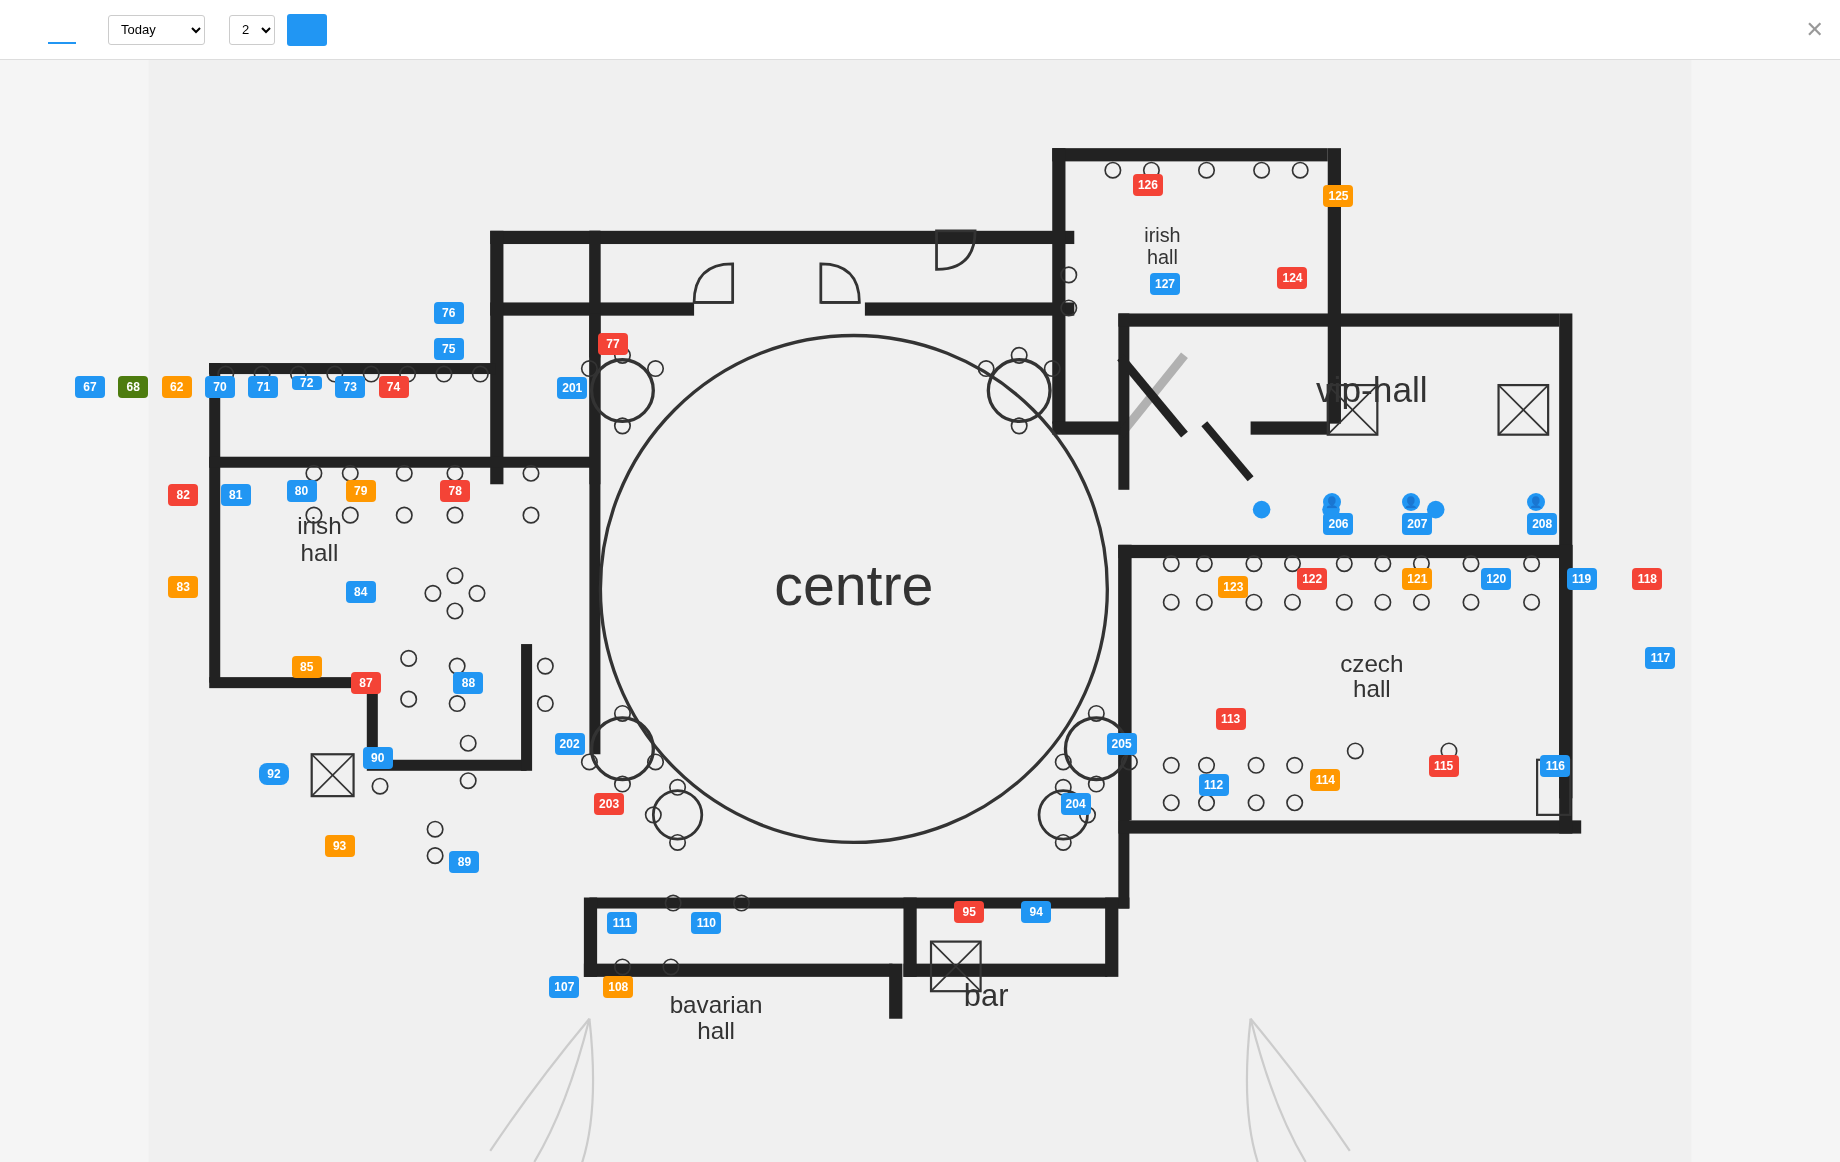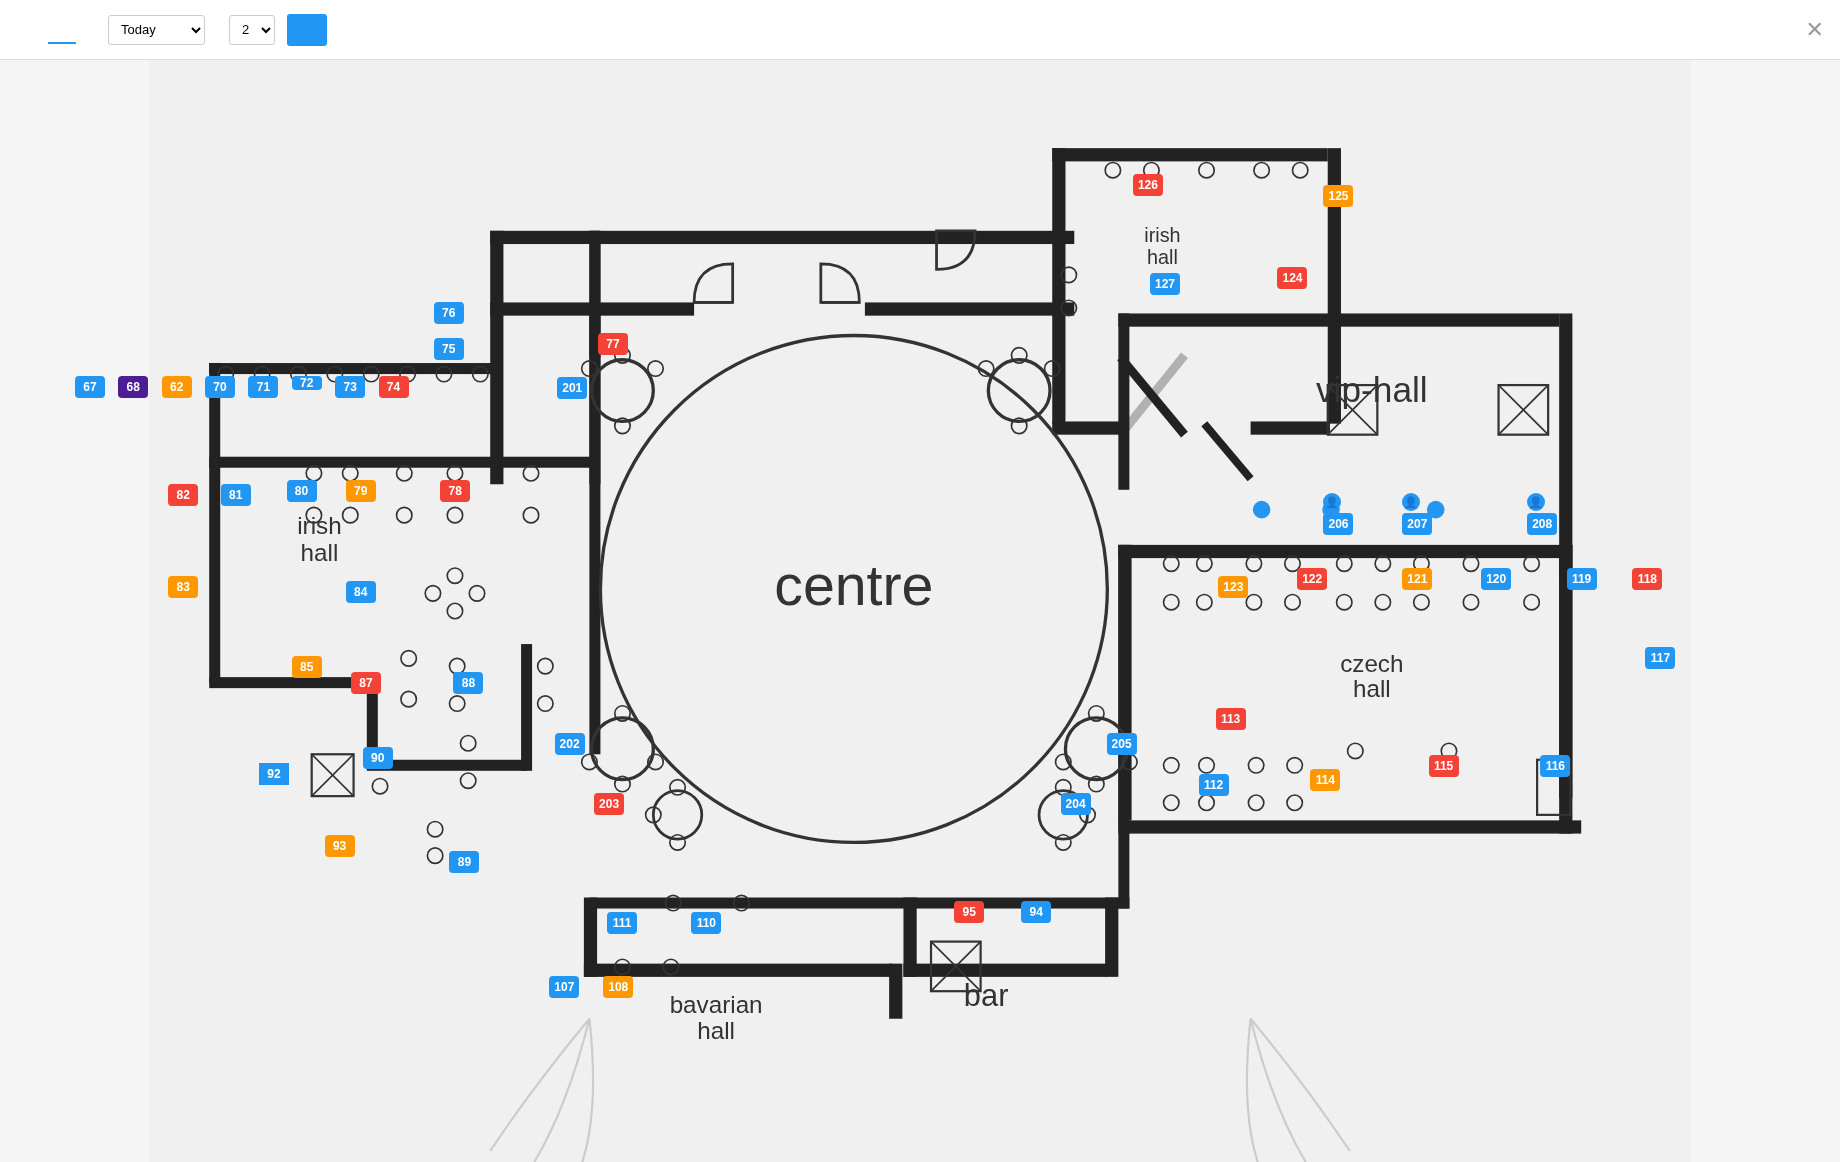--- a/index.html
+++ b/index.html
@@ -351,21 +351,21 @@
 
     <text x="515" y="865" text-anchor="middle" font-size="22" fill="#333" font-family="Arial">bavarian</text>
     <text x="515" y="888" text-anchor="middle" font-size="22" fill="#333" font-family="Arial">hall</text>
 
     <text x="760" y="858" text-anchor="middle" font-size="28" fill="#333" font-family="Arial">bar</text>
 
   </svg>
 
   <div id="badges-container" style="position: absolute; top: 0px; left: 0px; width: 100%; height: 100%; pointer-events: none;">
       <div style="position: absolute; left: 74.9143px; top: 316.274px; background: rgb(33, 150, 243); color: rgb(255, 255, 255); font-weight: bold; font-size: 12px; border-radius: 4px; min-width: 30px; height: 22px; display: flex; align-items: center; justify-content: center; padding: 0px 4px; cursor: pointer; z-index: 10; pointer-events: auto;">67</div>
-      <div style="position: absolute; left: 118.286px; top: 316.274px; background: #4c1d95; color: rgb(255, 255, 255); font-weight: bold; font-size: 12px; border-radius: 4px; min-width: 30px; height: 22px; display: flex; align-items: center; justify-content: center; padding: 0px 4px; cursor: pointer; z-index: 10; pointer-events: auto;">68</div>
+      <div style="position: absolute; left: 118.286px; top: 316.274px; background: #4d7c0f; color: rgb(255, 255, 255); font-weight: bold; font-size: 12px; border-radius: 4px; min-width: 30px; height: 22px; display: flex; align-items: center; justify-content: center; padding: 0px 4px; cursor: pointer; z-index: 10; pointer-events: auto;">68</div>
       <div style="position: absolute; left: 161.657px; top: 316.274px; background: rgb(255, 152, 0); color: rgb(255, 255, 255); font-weight: bold; font-size: 12px; border-radius: 4px; min-width: 30px; height: 22px; display: flex; align-items: center; justify-content: center; padding: 0px 4px; cursor: pointer; z-index: 10; pointer-events: auto;">62</div>
       <div style="position: absolute; left: 205.029px; top: 316.274px; background: rgb(33, 150, 243); color: rgb(255, 255, 255); font-weight: bold; font-size: 12px; border-radius: 4px; min-width: 30px; height: 22px; display: flex; align-items: center; justify-content: center; padding: 0px 4px; cursor: pointer; z-index: 10; pointer-events: auto;">70</div>
       <div style="position: absolute; left: 248.4px; top: 316.274px; background: rgb(33, 150, 243); color: rgb(255, 255, 255); font-weight: bold; font-size: 12px; border-radius: 4px; min-width: 30px; height: 22px; display: flex; align-items: center; justify-content: center; padding: 0px 4px; cursor: pointer; z-index: 10; pointer-events: auto;">71</div>
       <div style="position: absolute; left: 291.771px; top: 316.274px; background: rgb(33, 150, 243); color: rgb(255, 255, 255); font-weight: bold; font-size: 12px; border-radius: 4px; min-width: 30px; height: 14px; display: flex; align-items: center; justify-content: center; padding: 0px 4px; cursor: pointer; z-index: 10; pointer-events: auto;">72</div>
       <div style="position: absolute; left: 335.143px; top: 316.274px; background: rgb(33, 150, 243); color: rgb(255, 255, 255); font-weight: bold; font-size: 12px; border-radius: 4px; min-width: 30px; height: 22px; display: flex; align-items: center; justify-content: center; padding: 0px 4px; cursor: pointer; z-index: 10; pointer-events: auto;">73</div>
       <div style="position: absolute; left: 378.514px; top: 316.274px; background: rgb(244, 67, 54); color: rgb(255, 255, 255); font-weight: bold; font-size: 12px; border-radius: 4px; min-width: 30px; height: 22px; display: flex; align-items: center; justify-content: center; padding: 0px 4px; cursor: pointer; z-index: 10; pointer-events: auto;">74</div>
       <div style="position: absolute; left: 433.714px; top: 277.704px; background: rgb(33, 150, 243); color: rgb(255, 255, 255); font-weight: bold; font-size: 12px; border-radius: 4px; min-width: 30px; height: 22px; display: flex; align-items: center; justify-content: center; padding: 0px 4px; cursor: pointer; z-index: 10; pointer-events: auto;">75</div>
       <div style="position: absolute; left: 433.714px; top: 242.44px; background: rgb(33, 150, 243); color: rgb(255, 255, 255); font-weight: bold; font-size: 12px; border-radius: 4px; min-width: 30px; height: 22px; display: flex; align-items: center; justify-content: center; padding: 0px 4px; cursor: pointer; z-index: 10; pointer-events: auto;">76</div>
       <div style="position: absolute; left: 598px; top: 273.296px; background: rgb(244, 67, 54); color: rgb(255, 255, 255); font-weight: bold; font-size: 12px; border-radius: 4px; min-width: 30px; height: 22px; display: flex; align-items: center; justify-content: center; padding: 0px 4px; cursor: pointer; z-index: 10; pointer-events: auto;">77</div>
       <div style="position: absolute; left: 440.286px; top: 419.862px; background: rgb(244, 67, 54); color: rgb(255, 255, 255); font-weight: bold; font-size: 12px; border-radius: 4px; min-width: 30px; height: 22px; display: flex; align-items: center; justify-content: center; padding: 0px 4px; cursor: pointer; z-index: 10; pointer-events: auto;">78</div>
@@ -373,21 +373,21 @@
       <div style="position: absolute; left: 286.514px; top: 419.862px; background: rgb(33, 150, 243); color: rgb(255, 255, 255); font-weight: bold; font-size: 12px; border-radius: 4px; min-width: 30px; height: 22px; display: flex; align-items: center; justify-content: center; padding: 0px 4px; cursor: pointer; z-index: 10; pointer-events: auto;">80</div>
       <div style="position: absolute; left: 220.8px; top: 424.27px; background: rgb(33, 150, 243); color: rgb(255, 255, 255); font-weight: bold; font-size: 12px; border-radius: 4px; min-width: 30px; height: 22px; display: flex; align-items: center; justify-content: center; padding: 0px 4px; cursor: pointer; z-index: 10; pointer-events: auto;">81</div>
       <div style="position: absolute; left: 168.229px; top: 424.27px; background: rgb(244, 67, 54); color: rgb(255, 255, 255); font-weight: bold; font-size: 12px; border-radius: 4px; min-width: 30px; height: 22px; display: flex; align-items: center; justify-content: center; padding: 0px 4px; cursor: pointer; z-index: 10; pointer-events: auto;">82</div>
       <div style="position: absolute; left: 168.229px; top: 515.736px; background: rgb(255, 152, 0); color: rgb(255, 255, 255); font-weight: bold; font-size: 12px; border-radius: 4px; min-width: 30px; height: 22px; display: flex; align-items: center; justify-content: center; padding: 0px 4px; cursor: pointer; z-index: 10; pointer-events: auto;">83</div>
       <div style="position: absolute; left: 345.657px; top: 521.246px; background: rgb(33, 150, 243); color: rgb(255, 255, 255); font-weight: bold; font-size: 12px; border-radius: 4px; min-width: 30px; height: 22px; display: flex; align-items: center; justify-content: center; padding: 0px 4px; cursor: pointer; z-index: 10; pointer-events: auto;">84</div>
       <div style="position: absolute; left: 291.771px; top: 596.182px; background: rgb(255, 152, 0); color: rgb(255, 255, 255); font-weight: bold; font-size: 12px; border-radius: 4px; min-width: 30px; height: 22px; display: flex; align-items: center; justify-content: center; padding: 0px 4px; cursor: pointer; z-index: 10; pointer-events: auto;">85</div>
       <div style="position: absolute; left: 350.914px; top: 611.61px; background: rgb(244, 67, 54); color: rgb(255, 255, 255); font-weight: bold; font-size: 12px; border-radius: 4px; min-width: 30px; height: 22px; display: flex; align-items: center; justify-content: center; padding: 0px 4px; cursor: pointer; z-index: 10; pointer-events: auto;">87</div>
       <div style="position: absolute; left: 453.429px; top: 611.61px; background: rgb(33, 150, 243); color: rgb(255, 255, 255); font-weight: bold; font-size: 12px; border-radius: 4px; min-width: 30px; height: 22px; display: flex; align-items: center; justify-content: center; padding: 0px 4px; cursor: pointer; z-index: 10; pointer-events: auto;">88</div>
       <div style="position: absolute; left: 449.486px; top: 791.236px; background: rgb(33, 150, 243); color: rgb(255, 255, 255); font-weight: bold; font-size: 12px; border-radius: 4px; min-width: 30px; height: 22px; display: flex; align-items: center; justify-content: center; padding: 0px 4px; cursor: pointer; z-index: 10; pointer-events: auto;">89</div>
       <div style="position: absolute; left: 362.743px; top: 686.546px; background: rgb(33, 150, 243); color: rgb(255, 255, 255); font-weight: bold; font-size: 12px; border-radius: 4px; min-width: 30px; height: 22px; display: flex; align-items: center; justify-content: center; padding: 0px 4px; cursor: pointer; z-index: 10; pointer-events: auto;">90</div>
-      <div style="position: absolute; left: 258.914px; top: 703.076px; background: rgb(33, 150, 243); color: rgb(255, 255, 255); font-weight: bold; font-size: 12px; border-radius: 0; min-width: 30px; height: 22px; display: flex; align-items: center; justify-content: center; padding: 0px 4px; cursor: pointer; z-index: 10; pointer-events: auto;">92</div>
+      <div style="position: absolute; left: 258.914px; top: 703.076px; background: rgb(33, 150, 243); color: rgb(255, 255, 255); font-weight: bold; font-size: 12px; border-radius: 8px; min-width: 30px; height: 22px; display: flex; align-items: center; justify-content: center; padding: 0px 4px; cursor: pointer; z-index: 10; pointer-events: auto;">92</div>
       <div style="position: absolute; left: 324.629px; top: 774.706px; background: rgb(255, 152, 0); color: rgb(255, 255, 255); font-weight: bold; font-size: 12px; border-radius: 4px; min-width: 30px; height: 22px; display: flex; align-items: center; justify-content: center; padding: 0px 4px; cursor: pointer; z-index: 10; pointer-events: auto;">93</div>
       <div style="position: absolute; left: 1021.2px; top: 840.826px; background: rgb(33, 150, 243); color: rgb(255, 255, 255); font-weight: bold; font-size: 12px; border-radius: 4px; min-width: 30px; height: 22px; display: flex; align-items: center; justify-content: center; padding: 0px 4px; cursor: pointer; z-index: 10; pointer-events: auto;">94</div>
       <div style="position: absolute; left: 954.171px; top: 840.826px; background: rgb(244, 67, 54); color: rgb(255, 255, 255); font-weight: bold; font-size: 12px; border-radius: 4px; min-width: 30px; height: 22px; display: flex; align-items: center; justify-content: center; padding: 0px 4px; cursor: pointer; z-index: 10; pointer-events: auto;">95</div>
       <div style="position: absolute; left: 549.371px; top: 915.762px; background: rgb(33, 150, 243); color: rgb(255, 255, 255); font-weight: bold; font-size: 12px; border-radius: 4px; min-width: 30px; height: 22px; display: flex; align-items: center; justify-content: center; padding: 0px 4px; cursor: pointer; z-index: 10; pointer-events: auto;">107</div>
       <div style="position: absolute; left: 603.257px; top: 915.762px; background: rgb(255, 152, 0); color: rgb(255, 255, 255); font-weight: bold; font-size: 12px; border-radius: 4px; min-width: 30px; height: 22px; display: flex; align-items: center; justify-content: center; padding: 0px 4px; cursor: pointer; z-index: 10; pointer-events: auto;">108</div>
       <div style="position: absolute; left: 691.314px; top: 851.846px; background: rgb(33, 150, 243); color: rgb(255, 255, 255); font-weight: bold; font-size: 12px; border-radius: 4px; min-width: 30px; height: 22px; display: flex; align-items: center; justify-content: center; padding: 0px 4px; cursor: pointer; z-index: 10; pointer-events: auto;">110</div>
       <div style="position: absolute; left: 607.2px; top: 851.846px; background: rgb(33, 150, 243); color: rgb(255, 255, 255); font-weight: bold; font-size: 12px; border-radius: 4px; min-width: 30px; height: 22px; display: flex; align-items: center; justify-content: center; padding: 0px 4px; cursor: pointer; z-index: 10; pointer-events: auto;">111</div>
       <div style="position: absolute; left: 1198.63px; top: 714.096px; background: rgb(33, 150, 243); color: rgb(255, 255, 255); font-weight: bold; font-size: 12px; border-radius: 4px; min-width: 30px; height: 22px; display: flex; align-items: center; justify-content: center; padding: 0px 4px; cursor: pointer; z-index: 10; pointer-events: auto;">112</div>
       <div style="position: absolute; left: 1198.63px; top: 647.976px; background: rgb(244, 67, 54); color: rgb(255, 255, 255); font-weight: bold; font-size: 12px; border-radius: 4px; min-width: 30px; height: 22px; display: flex; align-items: center; justify-content: center; padding: 0px 4px; cursor: pointer; z-index: 10; pointer-events: auto; margin-left: 17px;">113</div>
       <div style="position: absolute; left: 1310.34px; top: 708.586px; background: rgb(255, 152, 0); color: rgb(255, 255, 255); font-weight: bold; font-size: 12px; border-radius: 4px; min-width: 30px; height: 22px; display: flex; align-items: center; justify-content: center; padding: 0px 4px; cursor: pointer; z-index: 10; pointer-events: auto;">114</div>

